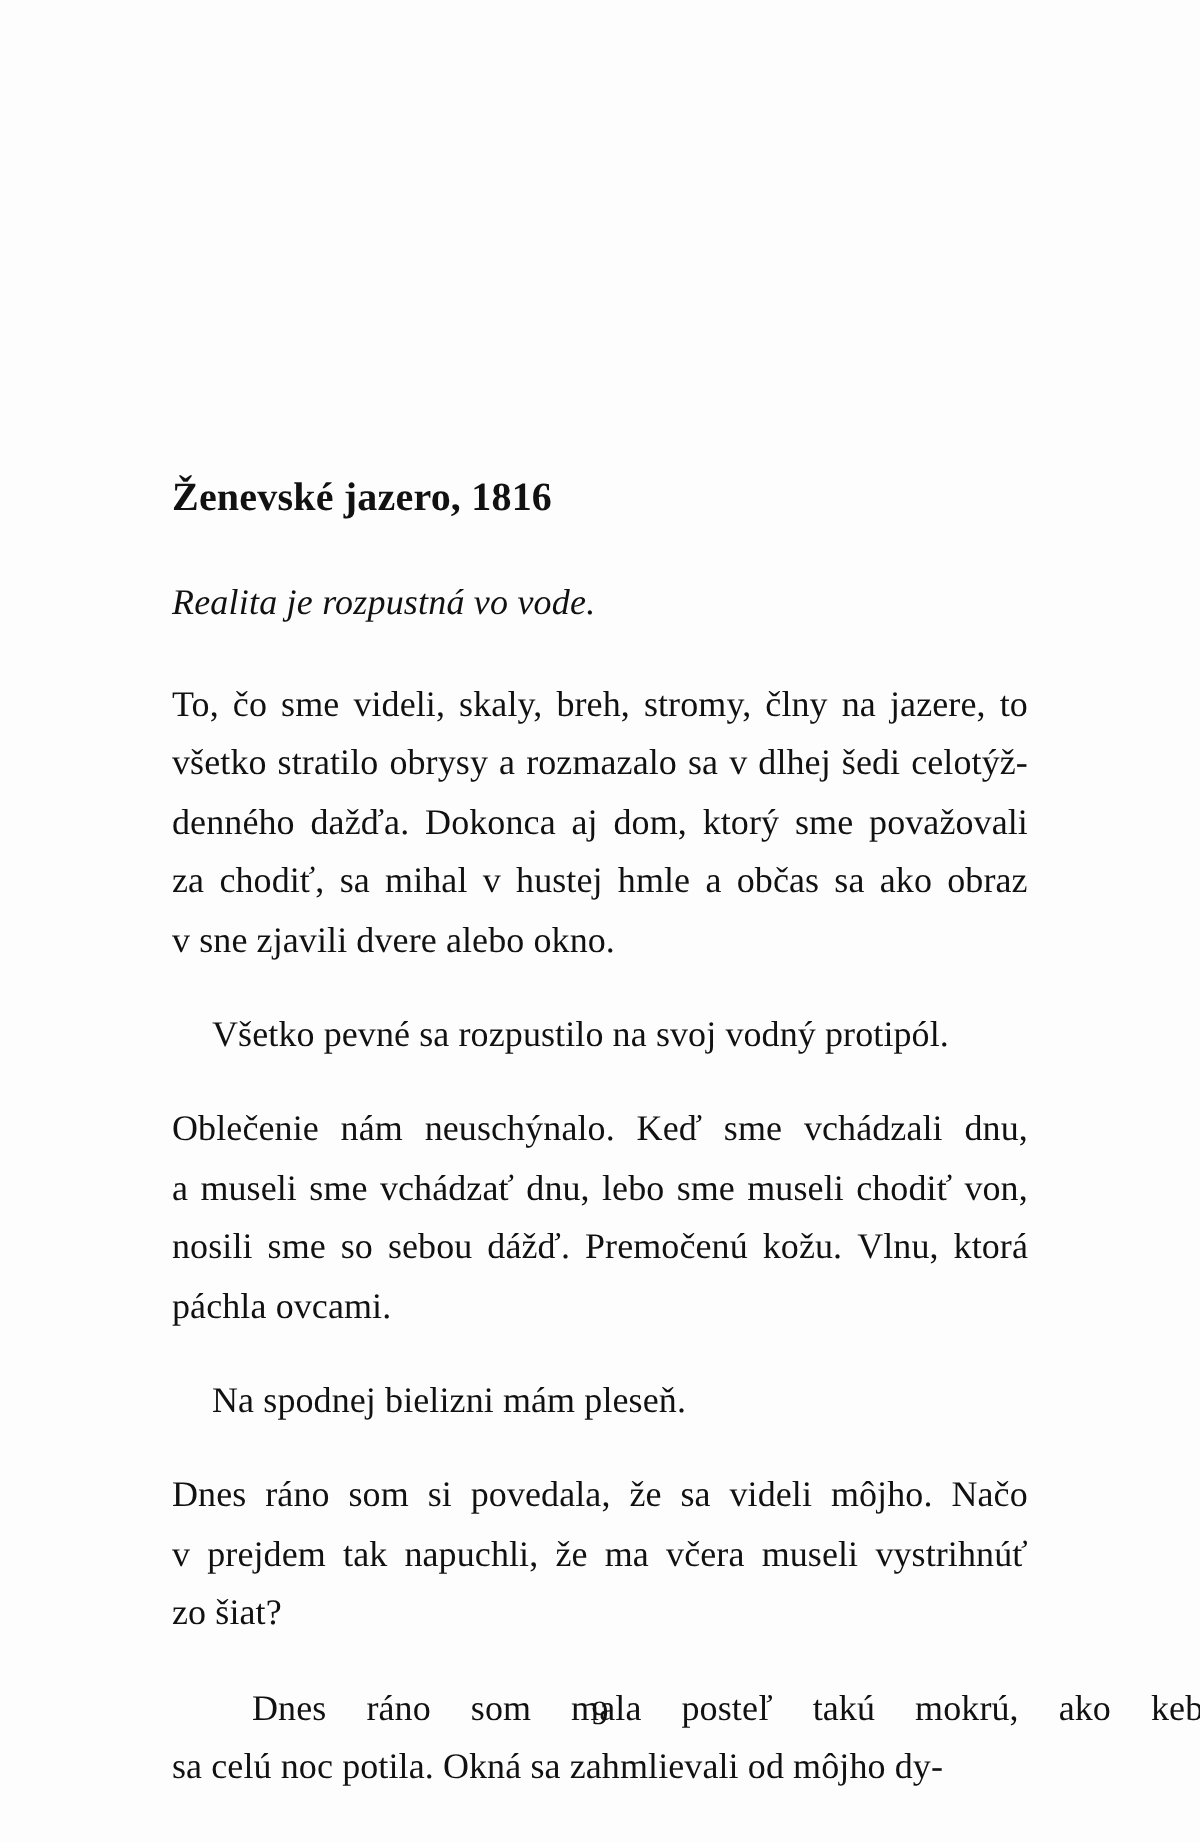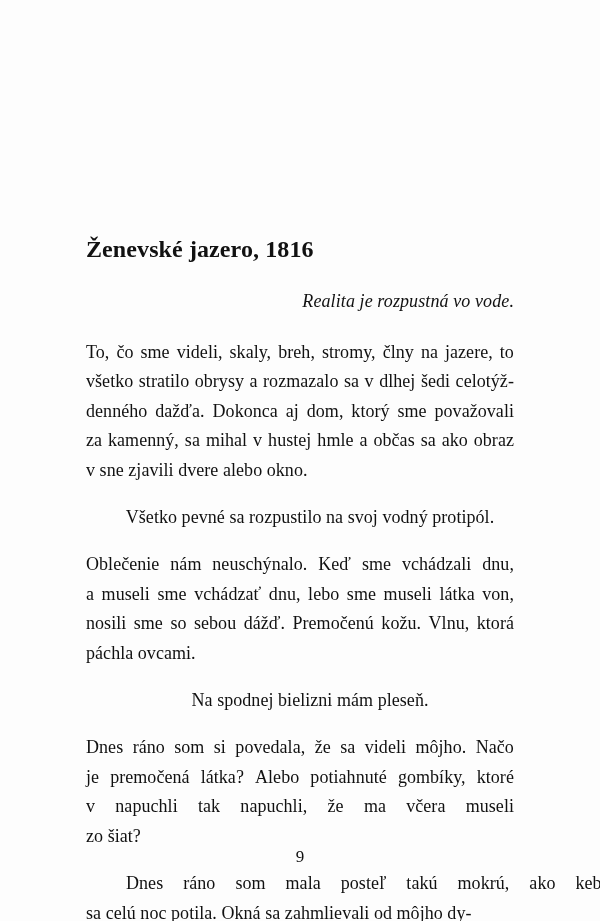--- a/index.html
+++ b/index.html
@@ -25,37 +25,36 @@
 
   
   .text-block {
     position: absolute;
     left: 86px;
     top: 236px;
     width: 428px;
   }
 
   .chapter-heading {
-    font-size: 24px;
+    font-size: 20px;
     font-weight: bold;
     line-height: 26px;
     letter-spacing: 0.1px;
     margin: 0;
     padding: 0;
   }
 
   .epigraph {
     font-size: 18px;
     font-style: italic;
     line-height: 26px;
     margin: 0;
     padding: 0;
     margin-top: 26px;
     letter-spacing: 0.1px;
-    text-align: right;
   }
 
   .body-group {
     margin-top: 24px;
     font-family: Liberation Serif, serif;
   }
 
   .body-group + .body-group {
     margin-top: 18px;
   }
@@ -74,21 +73,20 @@
     display: flex;
     justify-content: space-between;
     width: 100%;
   }
   .line.just > span {
     white-space: pre;
   }
 
   .line.indent {
     text-indent: 20px;
-    text-align: center;
   }
   .line.just.indent {
     padding-left: 20px;
     width: calc(100% - 20px);
   }
 
   .folio {
     position: absolute;
     left: 0;
     top: 846px;
@@ -108,39 +106,38 @@
 
     <h1 class="chapter-heading">Ženevské jazero, 1816</h1>
 
     <p class="epigraph">Realita je rozpustná vo vode.</p>
 
     <div id="body-container">
         <div class="body-group">
           <div class="line just"><span>To,</span><span>čo</span><span>sme</span><span>videli,</span><span>skaly,</span><span>breh,</span><span>stromy,</span><span>člny</span><span>na</span><span>jazere,</span><span>to</span></div>
           <div class="line just"><span>všetko</span><span>stratilo</span><span>obrysy</span><span>a</span><span>rozmazalo</span><span>sa</span><span>v</span><span>dlhej</span><span>šedi</span><span>celotýž-</span></div>
           <div class="line just"><span>denného</span><span>dažďa.</span><span>Dokonca</span><span>aj</span><span>dom,</span><span>ktorý</span><span>sme</span><span>považovali</span></div>
-          <div class="line just"><span>za</span><span>kamenný,</span><span>sa</span><span>mihal</span><span>v</span><span>hustej</span><span>hmle</span><span>a</span><span>občas</span><span>sa</span><span>ako</span><span>obraz</span></div>
+          <div class="line just"><span>za</span><span>chodiť,</span><span>sa</span><span>mihal</span><span>v</span><span>hustej</span><span>hmle</span><span>a</span><span>občas</span><span>sa</span><span>ako</span><span>obraz</span></div>
           <div class="line">v sne zjavili dvere alebo okno.</div>
         </div>
         <div class="body-group">
           <div class="line indent">Všetko pevné sa rozpustilo na svoj vodný protipól.</div>
         </div>
         <div class="body-group">
           <div class="line just"><span>Oblečenie</span><span>nám</span><span>neuschýnalo.</span><span>Keď</span><span>sme</span><span>vchádzali</span><span>dnu,</span></div>
-          <div class="line just"><span>a</span><span>museli</span><span>sme</span><span>vchádzať</span><span>dnu,</span><span>lebo</span><span>sme</span><span>museli</span><span>látka</span><span>von,</span></div>
+          <div class="line just"><span>a</span><span>museli</span><span>sme</span><span>vchádzať</span><span>dnu,</span><span>lebo</span><span>sme</span><span>museli</span><span>chodiť</span><span>von,</span></div>
           <div class="line just"><span>nosili</span><span>sme</span><span>so</span><span>sebou</span><span>dážď.</span><span>Premočenú</span><span>kožu.</span><span>Vlnu,</span><span>ktorá</span></div>
           <div class="line">páchla ovcami.</div>
         </div>
         <div class="body-group">
           <div class="line indent">Na spodnej bielizni mám pleseň.</div>
         </div>
         <div class="body-group">
           <div class="line just"><span>Dnes</span><span>ráno</span><span>som</span><span>si</span><span>povedala,</span><span>že</span><span>sa</span><span>videli</span><span>môjho.</span><span>Načo</span></div>
-          <div class="line just"><span>je</span><span>premočená</span><span>látka?</span><span>Alebo</span><span>potiahnuté</span><span>gombíky,</span><span>ktoré</span></div>
-          <div class="line just"><span>v</span><span>napuchli</span><span>tak</span><span>napuchli,</span><span>že</span><span>ma</span><span>včera</span><span>museli</span></div>
+          <div class="line just"><span>v</span><span>prejdem</span><span>tak</span><span>napuchli,</span><span>že</span><span>ma</span><span>včera</span><span>museli</span><span>vystrihnúť</span></div>
           <div class="line">zo šiat?</div>
         </div>
         <div class="body-group">
           <div class="line just indent"><span>Dnes</span><span>ráno</span><span>som</span><span>mala</span><span>posteľ</span><span>takú</span><span>mokrú,</span><span>ako</span><span>keby</span></div>
           <div class="line">sa celú noc potila. Okná sa zahmlievali od môjho dy-</div>
         </div>
       </div>
 
   </div>
 

